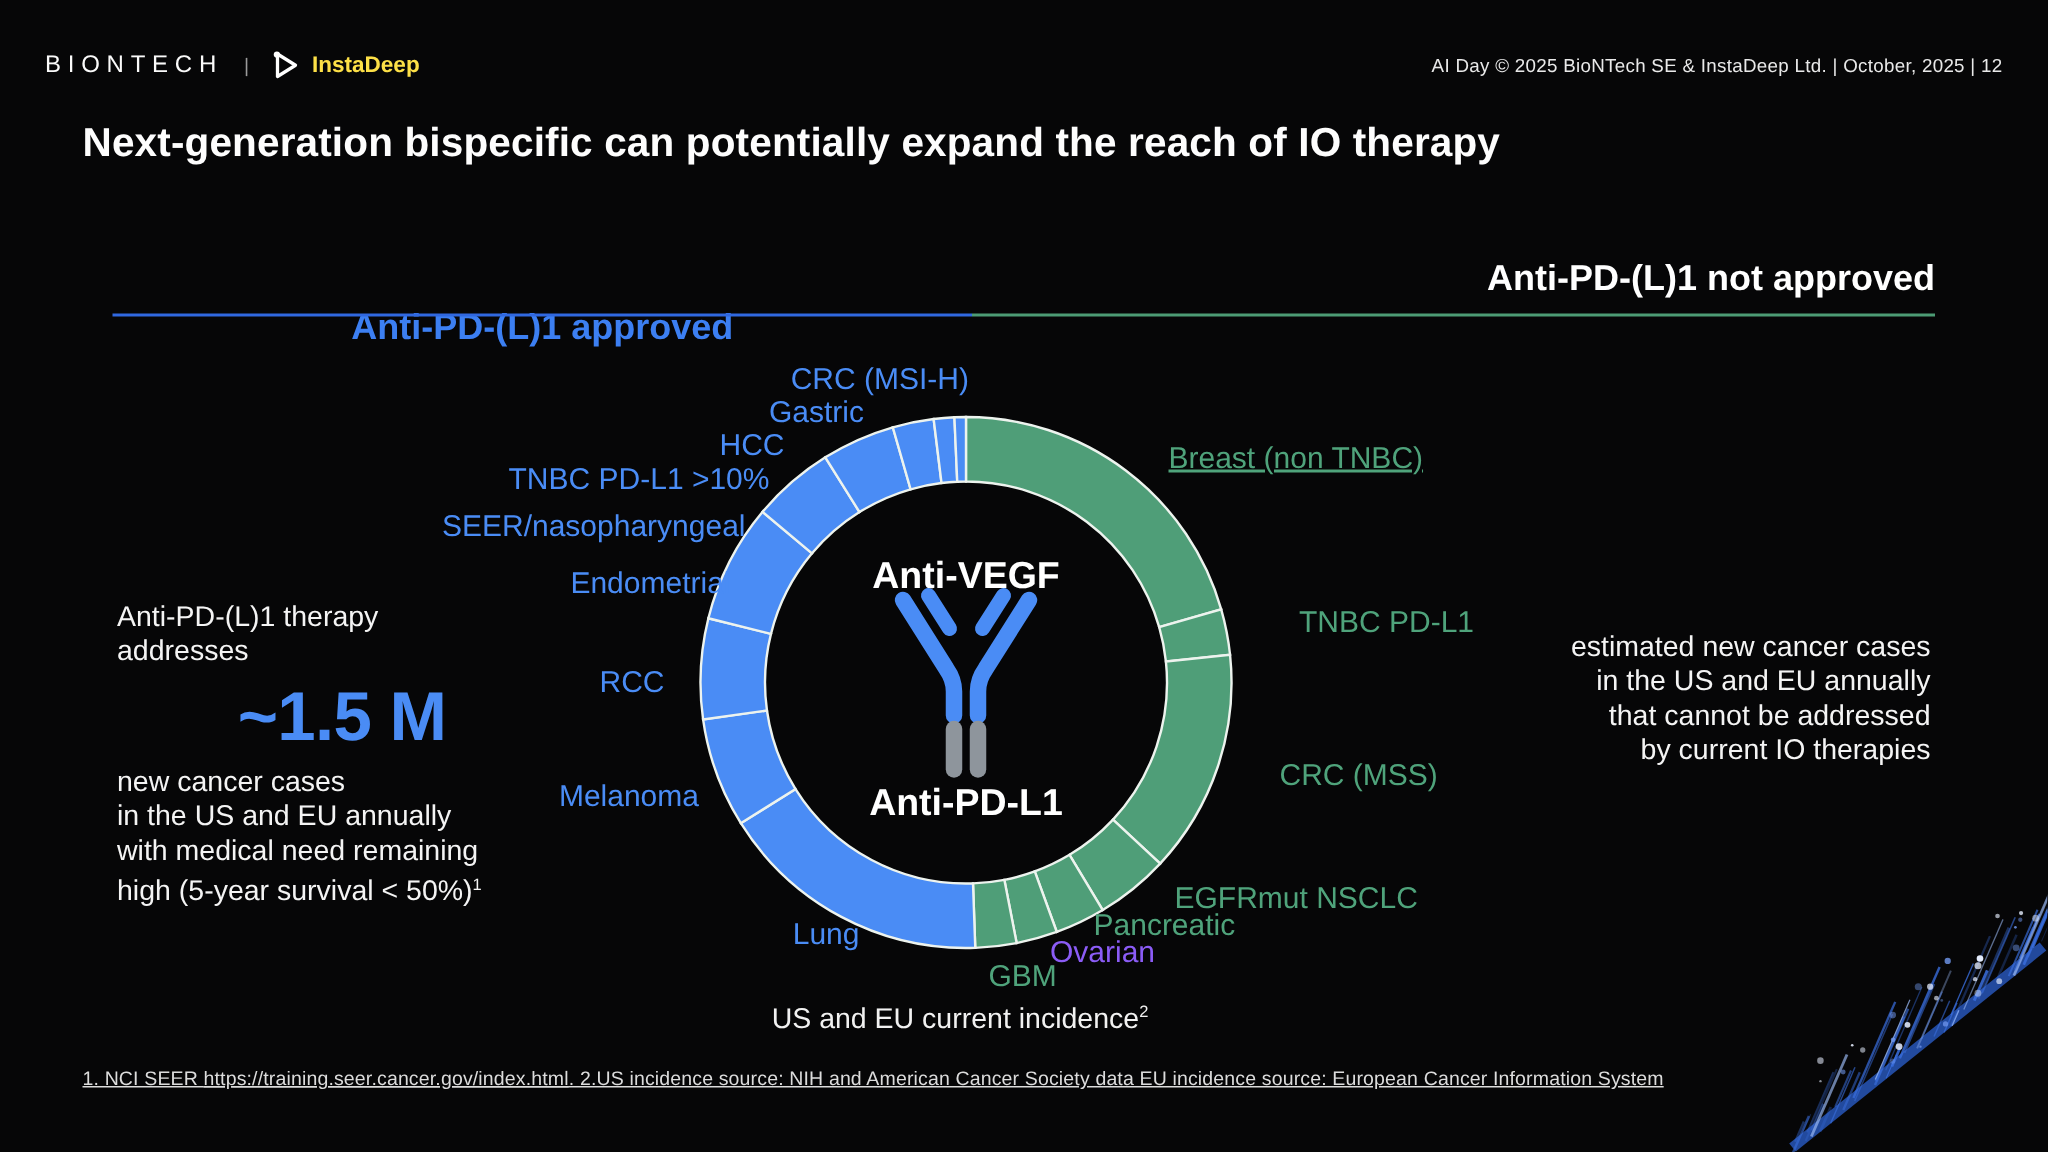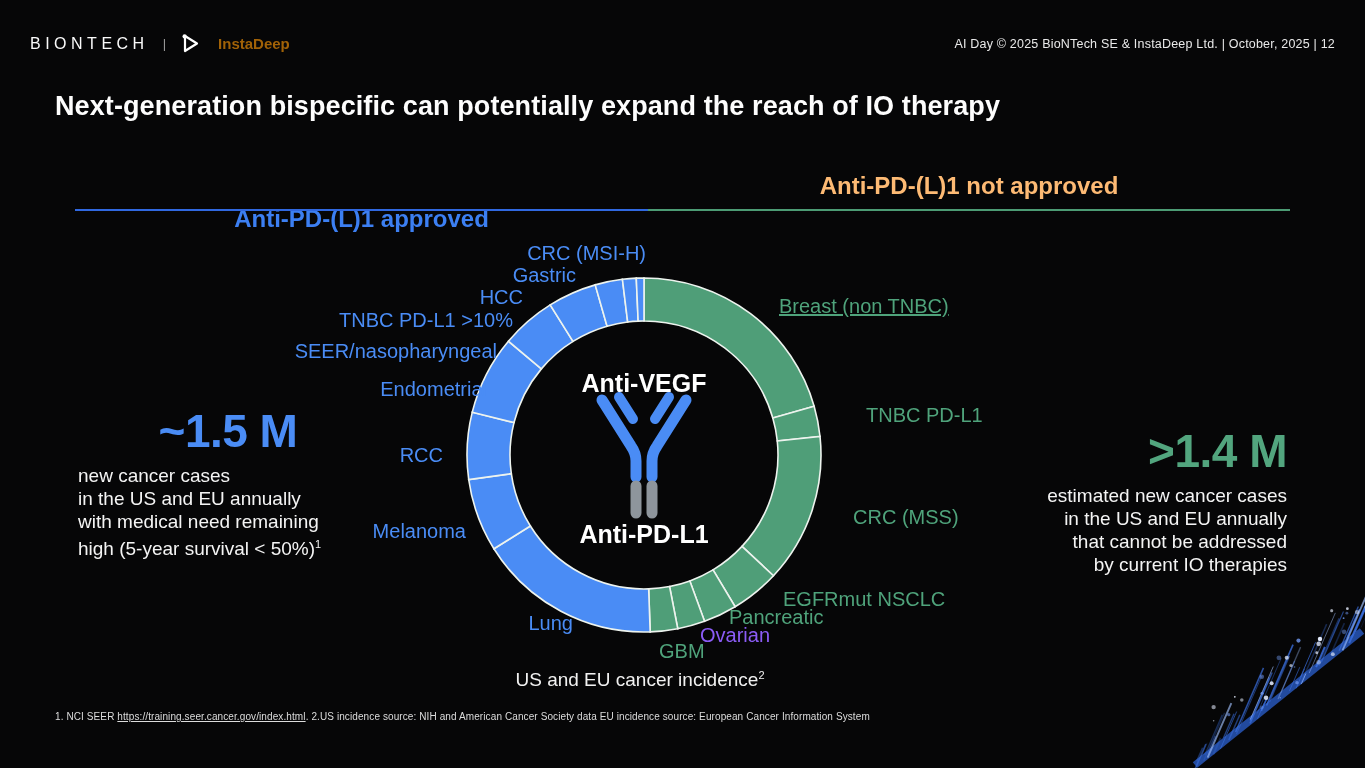--- a/index.html
+++ b/index.html
@@ -4,24 +4,24 @@
 <style>
   html,body{margin:0;padding:0;background:#060607;}
   body{width:1365px;height:768px;position:relative;overflow:hidden;
        font-family:"Liberation Sans", sans-serif;color:#f2f2f2;}
   .abs{position:absolute;}
 
   
   .hdr-left{left:30px;top:33px;display:flex;align-items:center;gap:14px;}
   .biontech{font-size:16px;font-weight:500;letter-spacing:4.5px;color:#fafafa;}
   .logo-sep{color:#9a9a9a;font-size:13px;}
-  .instadeep{display:flex;align-items:center;gap:17px;font-size:15px;font-weight:700;color:#a16207;}
+  .instadeep{display:flex;align-items:center;gap:7px;font-size:15px;font-weight:700;color:#fde047;}
   .hdr-right{right:30px;top:37px;font-size:12.5px;color:#e9e9e9;letter-spacing:.2px;}
 
-  .page-title{left:55px;top:91px;font-size:27px;font-weight:600;color:#fdfdfd;letter-spacing:.1px;}
+  .page-title{left:55px;top:80px;font-size:27px;font-weight:600;color:#fdfdfd;letter-spacing:.1px;}
 
   
   .sec-hdr{top:172px;font-size:24px;font-weight:700;text-align:center;}
   .sec-hdr.blue{left:75px;width:573px;margin-top:33px;}
   .sec-hdr.green{left:648px;width:642px;}
   .divider{top:209px;height:2px;}
 
   
   .stat-left{left:78px;top:400px;width:300px;}
   .stat-right{right:78px;top:420px;width:330px;text-align:right;}
@@ -30,21 +30,21 @@
   sup{font-size:11px;}
 
   
   #donut-svg{left:464px;top:275px;}
   #center-svg{left:464px;top:275px;pointer-events:none;}
   .center-label{font-size:25px;font-weight:700;fill:#ffffff;}
   .seg-label{position:absolute;font-size:20px;line-height:21px;white-space:nowrap;}
   .chart-caption{left:440px;top:669px;width:400px;text-align:center;font-size:19px;color:#f1f1f1;}
 
   
-  .footnote{left:55px;top:711px;font-size:10px;color:#dcdcdc;letter-spacing:.1px;}
+  .footnote{left:55px;top:711px;font-size:13px;color:#dcdcdc;letter-spacing:.1px;text-decoration:underline;}
   .footnote a{color:#dcdcdc;text-decoration:underline;}
 
   #corner-art{right:0;bottom:0;}
 </style>
 </head>
 <body>
 
 <div class="abs hdr-left">
   <span class="biontech">BIONTECH</span>
   <span class="logo-sep">|</span>
@@ -54,34 +54,35 @@
       <circle cx="4.6" cy="3.4" r="2.1" fill="#ffffff"></circle>
     </svg>
     <span>InstaDeep</span>
   </span>
 </div>
 <div class="abs hdr-right">AI Day © 2025  BioNTech SE &amp; InstaDeep Ltd.   |   October, 2025   |   12</div>
 
 <div class="abs page-title">Next-generation bispecific can potentially expand the reach of IO therapy</div>
 
 <div class="abs sec-hdr blue" id="sec-blue" style="color: rgb(60, 127, 242);">Anti-PD-(L)1 approved</div>
-<div class="abs sec-hdr green" id="sec-green" style="color: #fdba74;">Anti-PD-(L)1 not approved</div>
+<div class="abs sec-hdr green" id="sec-green" style="color: #ffffff; text-align: right;">Anti-PD-(L)1 not approved</div>
 <div class="abs divider" id="div-blue" style="left: 75px; width: 573px; background: rgb(48, 104, 224);"></div>
 <div class="abs divider" id="div-green" style="left: 648px; width: 642px; background: rgb(76, 155, 116);"></div>
 
 <div class="abs stat-left">
+  <div class="stat-intro">Anti-PD-(L)1 therapy
+addresses</div>
   <div class="stat-value" id="left-value" style="color: rgb(74, 140, 245); text-align: center;">~1.5 M</div>
   <div class="stat-desc">new cancer cases
 in the US and EU annually
 with medical need remaining</div>
   <div class="stat-desc"><span>high (5-year survival &lt; 50%)</span><sup>1</sup></div>
 </div>
 
 <div class="abs stat-right">
-  <div class="stat-value" id="right-value" style="color: rgb(82, 165, 126);">&gt;1.4 M</div>
   <div class="stat-desc">estimated new cancer cases
 in the US and EU annually
 that cannot be addressed
 by current IO therapies</div>
 </div>
 
 <svg class="abs" id="donut-svg" width="360" height="360" viewBox="-180 -180 360 360">
     <path d="M 1.0838124172454076e-14 -177 A 177 177 0 0 1 170.14332018108246 -48.787811979608854 L 128.80906725573473 -36.93540567947789 A 134 134 0 0 0 8.205133554287266e-15 -134 Z" fill="#4f9e78" stroke="#edf3ee" stroke-width="1.6"></path>
     <path d="M 170.14332018108246 -48.787811979608854 A 177 177 0 0 1 176.03037548018438 -18.501537998374662 L 133.26593397934863 -14.006814077865563 A 134 134 0 0 0 128.80906725573473 -36.93540567947789 Z" fill="#4f9e78" stroke="#edf3ee" stroke-width="1.6"></path>
     <path d="M 176.03037548018438 -18.501537998374662 A 177 177 0 0 1 129.4496051865932 120.71370973106222 L 98.00139601696885 91.3877802483748 A 134 134 0 0 0 133.26593397934863 -14.006814077865563 Z" fill="#4f9e78" stroke="#edf3ee" stroke-width="1.6"></path>
@@ -126,21 +127,21 @@
     <div class="seg-label abs" style="color: rgb(74, 140, 245); top: 445px; right: 922px;">RCC</div>
     <div class="seg-label abs" style="color: rgb(74, 140, 245); top: 379px; right: 878px;">Endometrial</div>
     <div class="seg-label abs" style="color: rgb(74, 140, 245); top: 341px; right: 868px;">SEER/nasopharyngeal</div>
     <div class="seg-label abs" style="color: rgb(74, 140, 245); top: 310px; right: 852px;">TNBC PD-L1 &gt;10%</div>
     <div class="seg-label abs" style="color: rgb(74, 140, 245); top: 287px; right: 842px;">HCC</div>
     <div class="seg-label abs" style="color: rgb(74, 140, 245); top: 265px; right: 789px;">Gastric</div>
     <div class="seg-label abs" style="color: rgb(74, 140, 245); top: 243px; right: 719px;">CRC (MSI-H)</div>
   </div>
 
 <div class="abs chart-caption">
-  <span>US and EU cancer incidence</span><sup>2</sup>
+  <span>US and EU current incidence</span><sup>2</sup>
 </div>
 
 <div class="abs footnote">
   <span>1. NCI SEER </span><a href="#">https://training.seer.cancer.gov/index.html</a><span>. 2.US incidence source: NIH and American Cancer Society data EU incidence source: European Cancer Information System</span>
 </div>
 
 <svg class="abs" id="corner-art" width="175" height="215" viewBox="0 0 175 215">
     <path d="M 5 212 L 172 78" stroke="#2a5bc4" stroke-width="7" opacity="0.8"></path>
     <line x1="5.009149025664269" y1="216.2003040356563" x2="15.950843154429851" y2="191.03440753949548" stroke="#3a6fe0" stroke-width="1.65" opacity="0.57"></line>
     <line x1="59.995156354734284" y1="170.39268017159432" x2="82.11695253528512" y2="119.51254895632738" stroke="#3a6fe0" stroke-width="1.59" opacity="0.63"></line>

